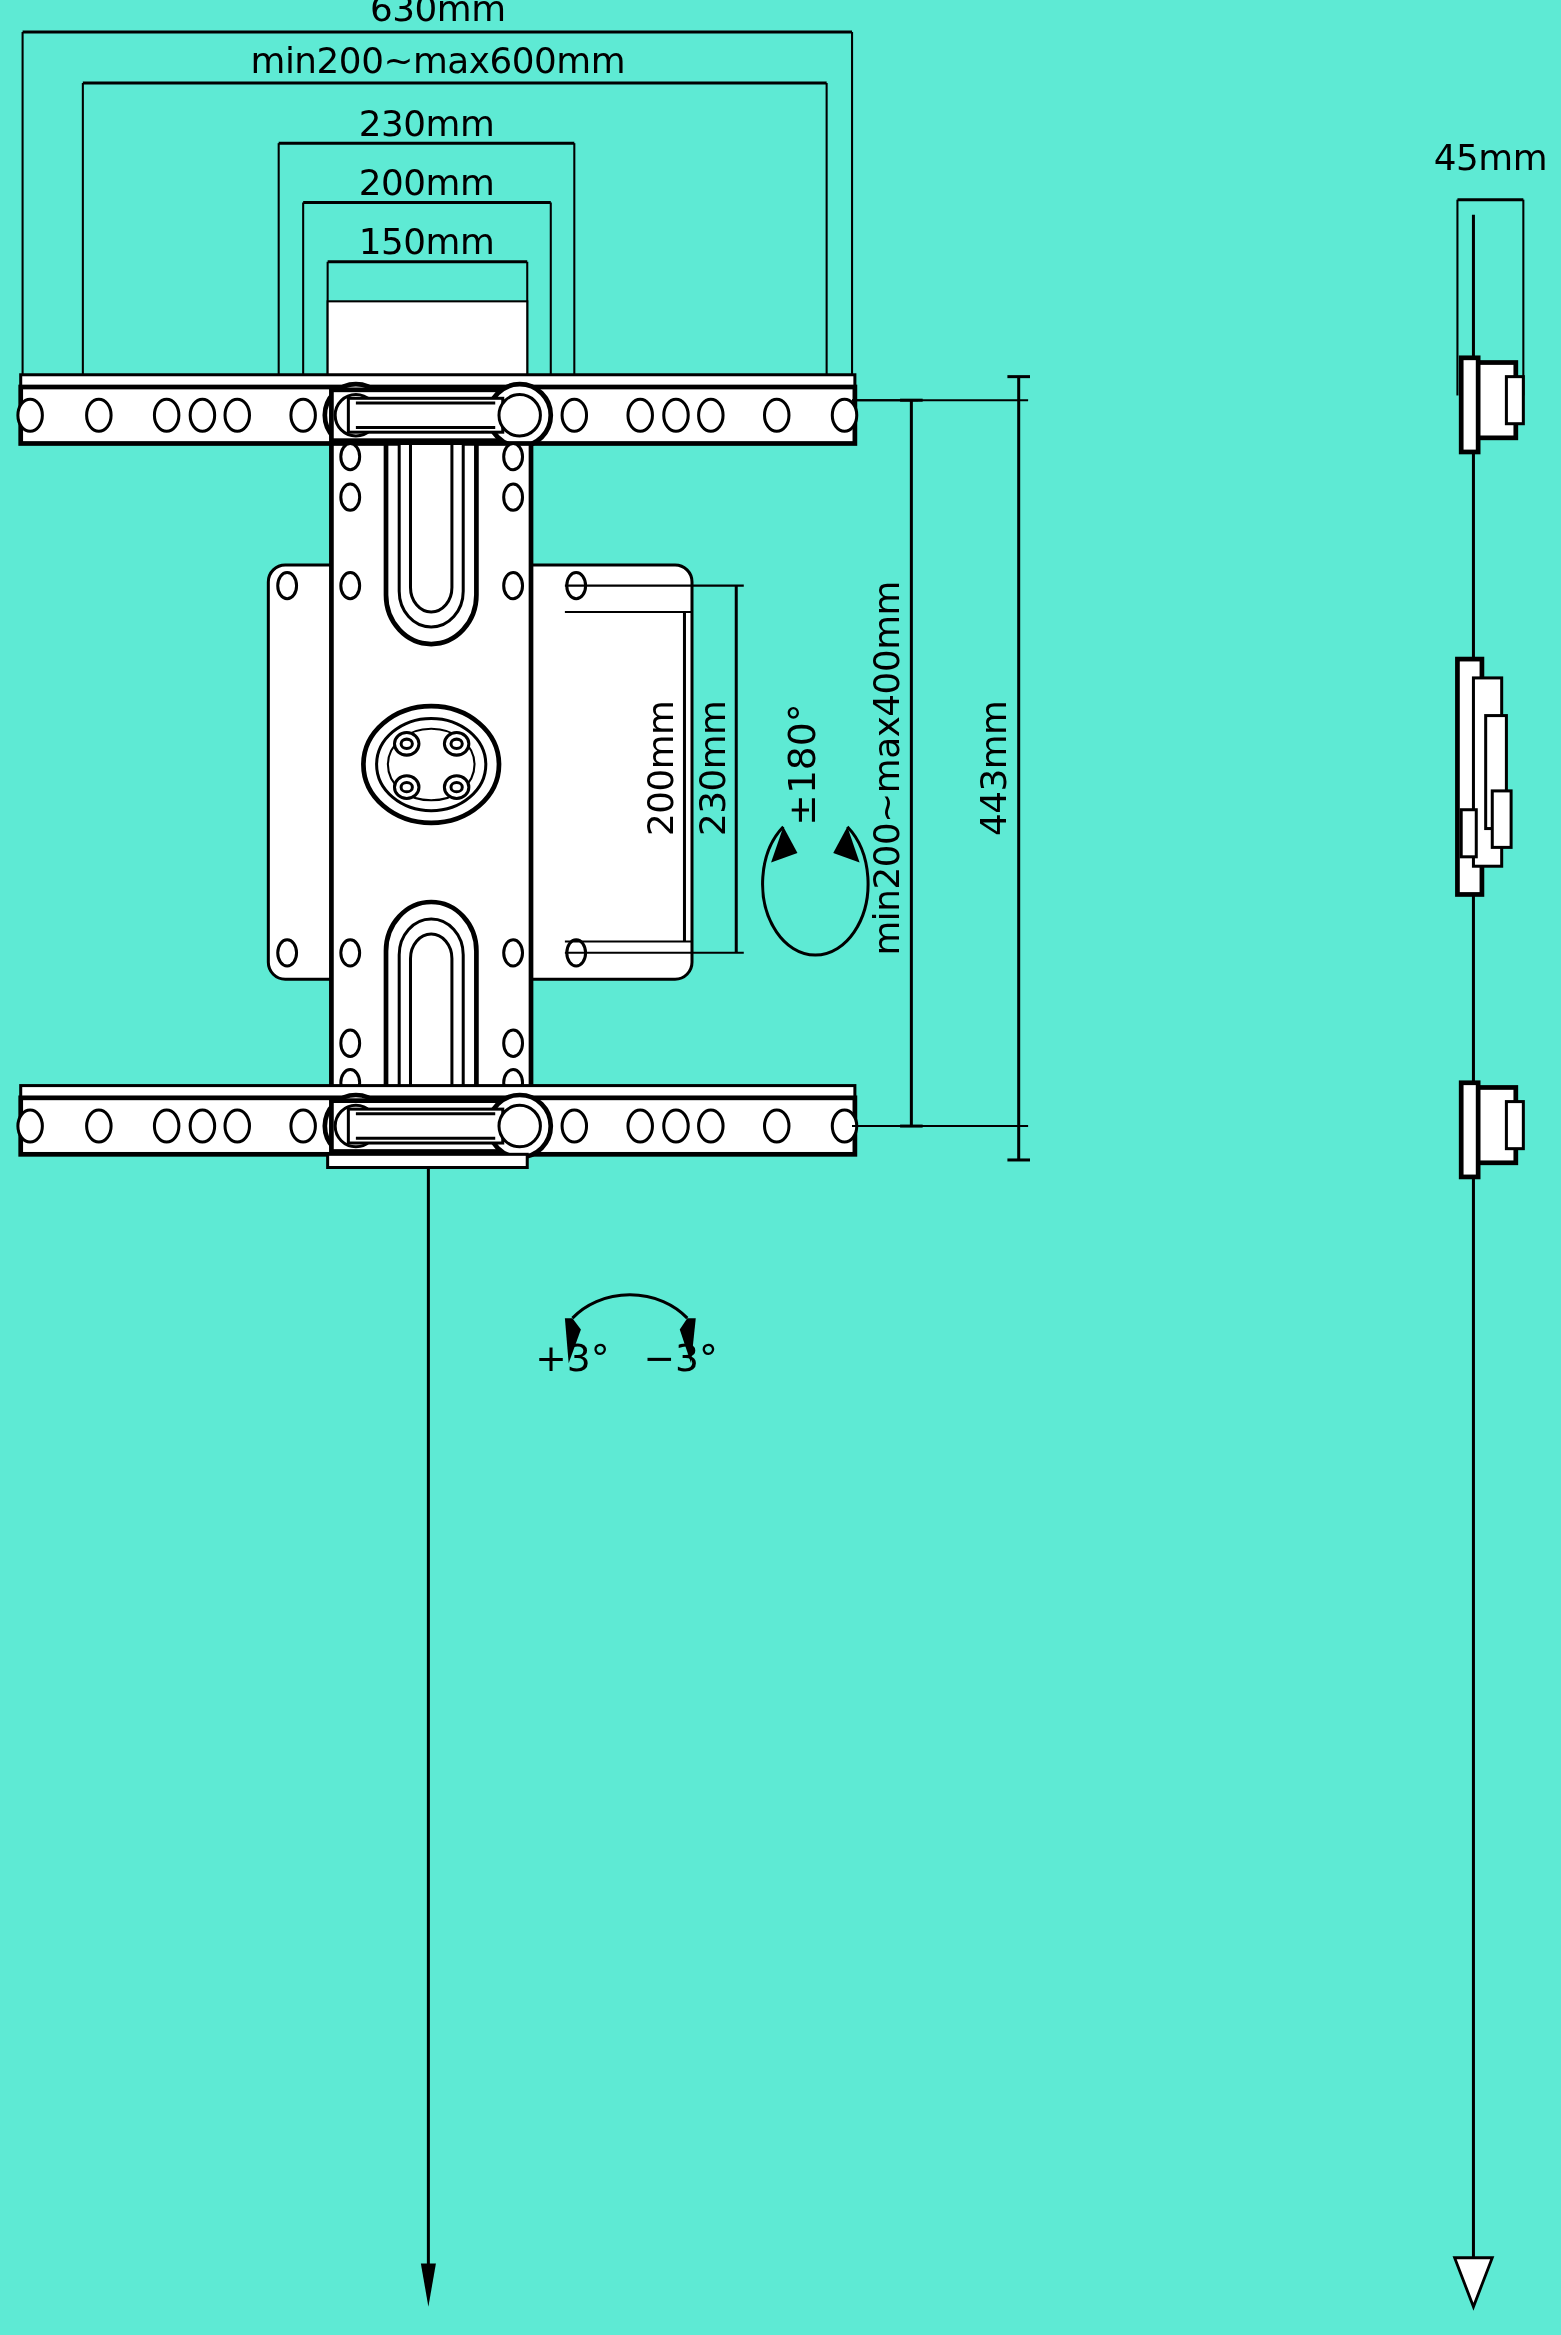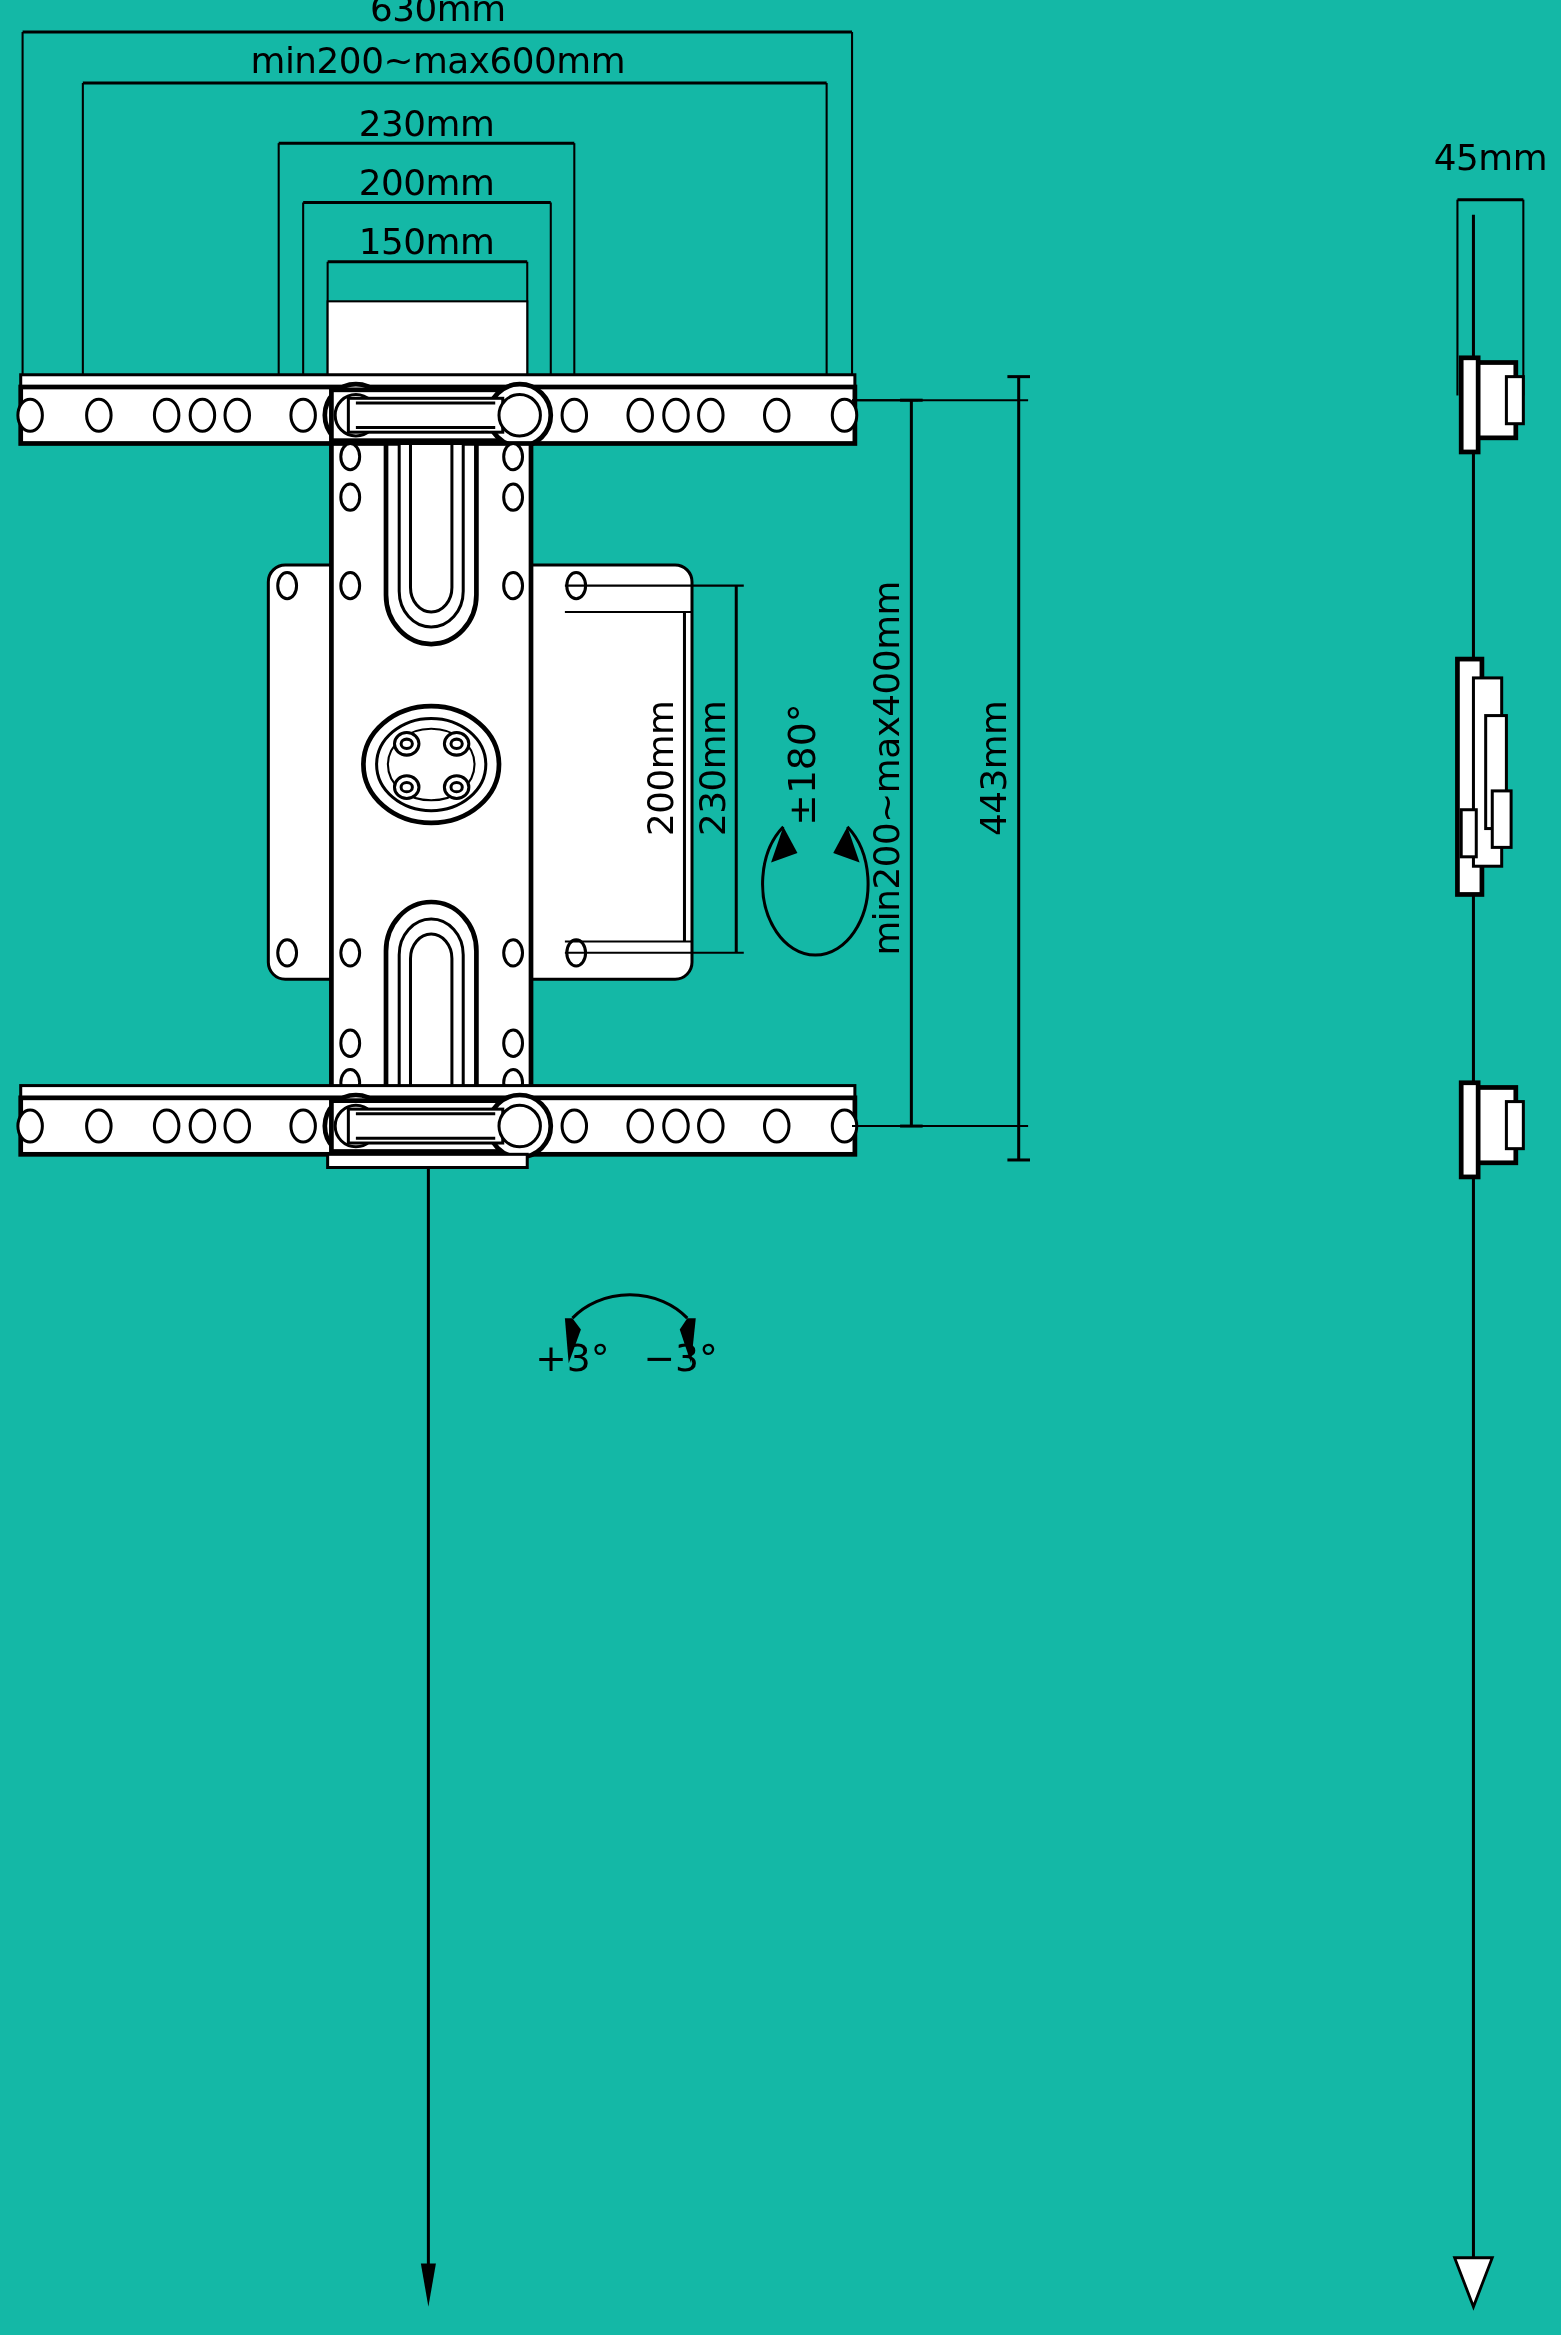--- a/index.html
+++ b/index.html
@@ -7,21 +7,21 @@
     padding: 0;
     background: #ffffff;
   }
   body {
     font-family: "DejaVu Sans", sans-serif;
   }
   #stage {
     position: relative;
     width: 1561px;
     height: 2335px;
-    background: #14b8a6;
+    background: #5eead4;
     overflow: hidden;
   }
   #drawing {
     position: absolute;
     left: 0;
     top: 0;
     width: 1561px;
     height: 2335px;
   }
   .dim-text {

